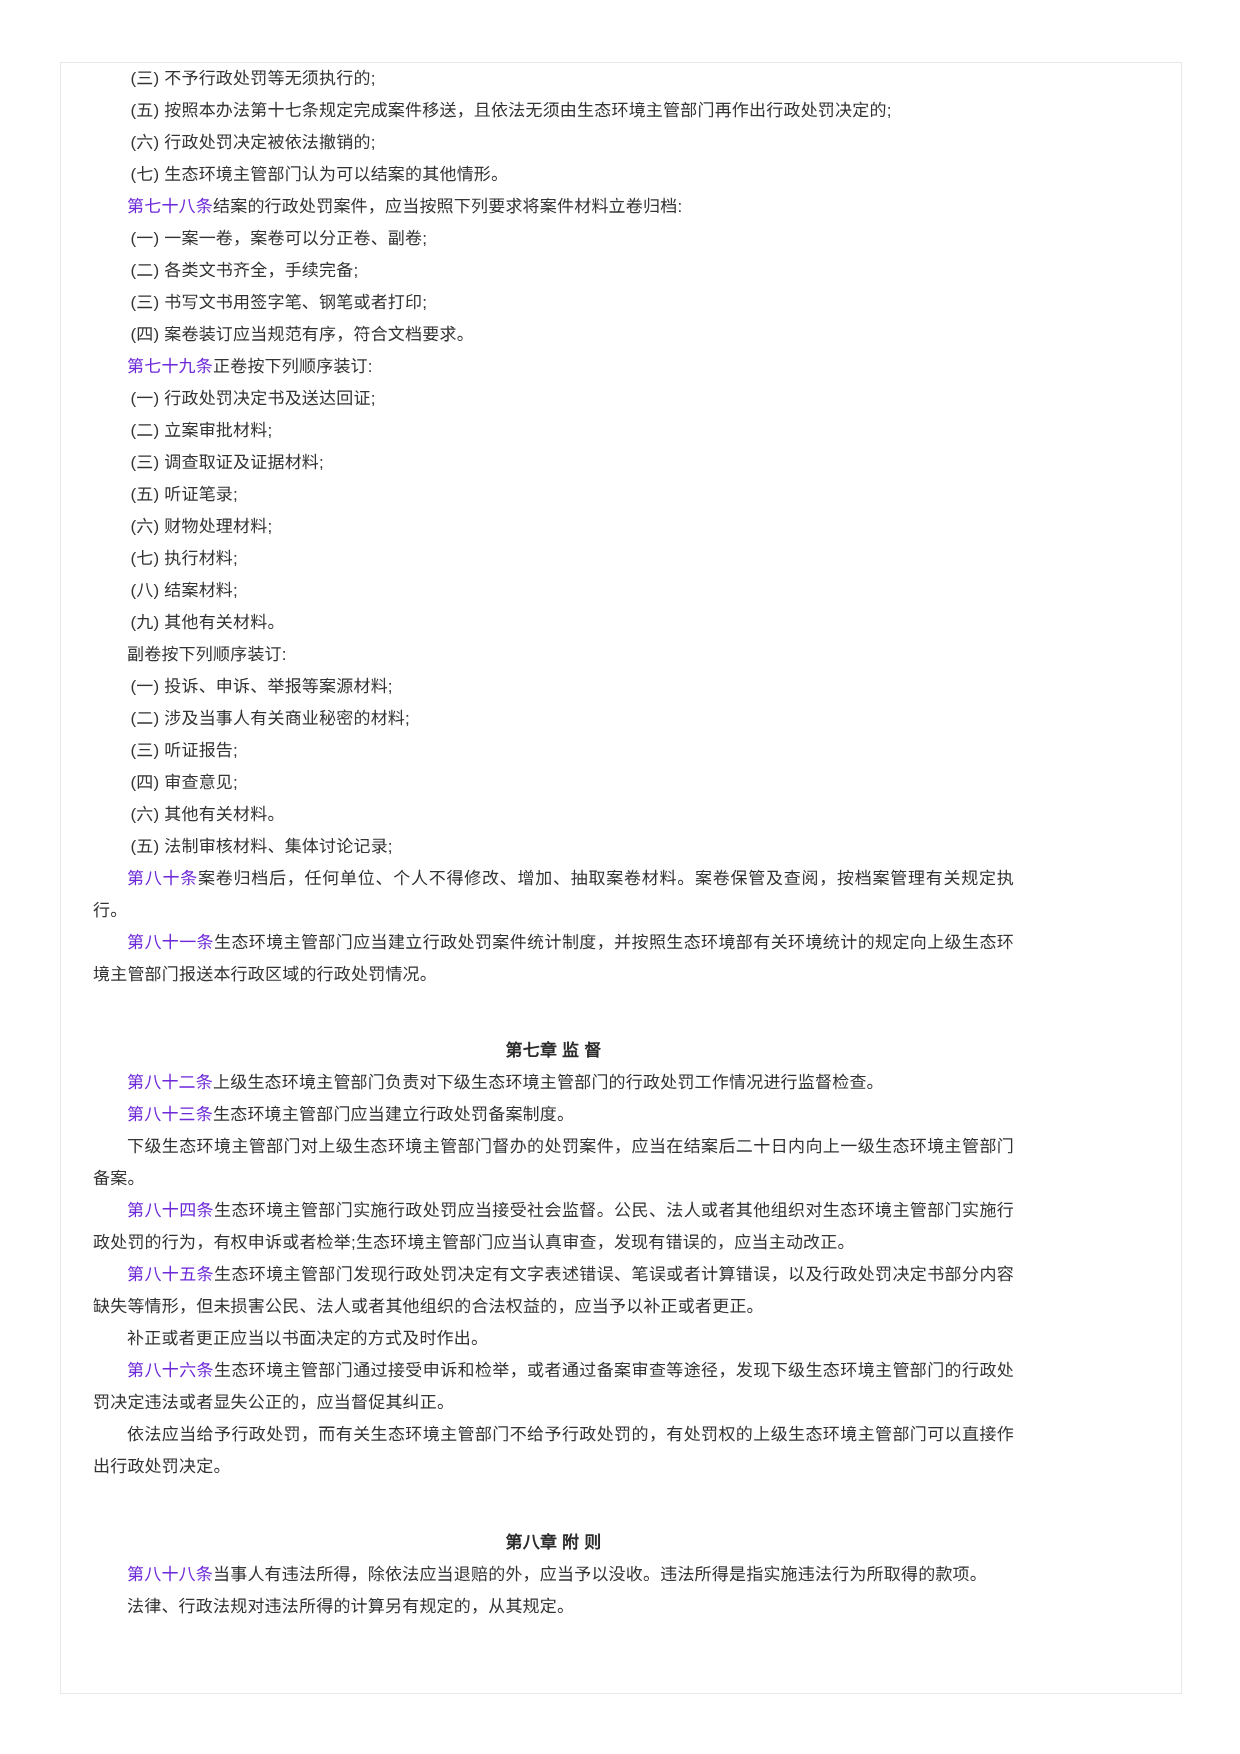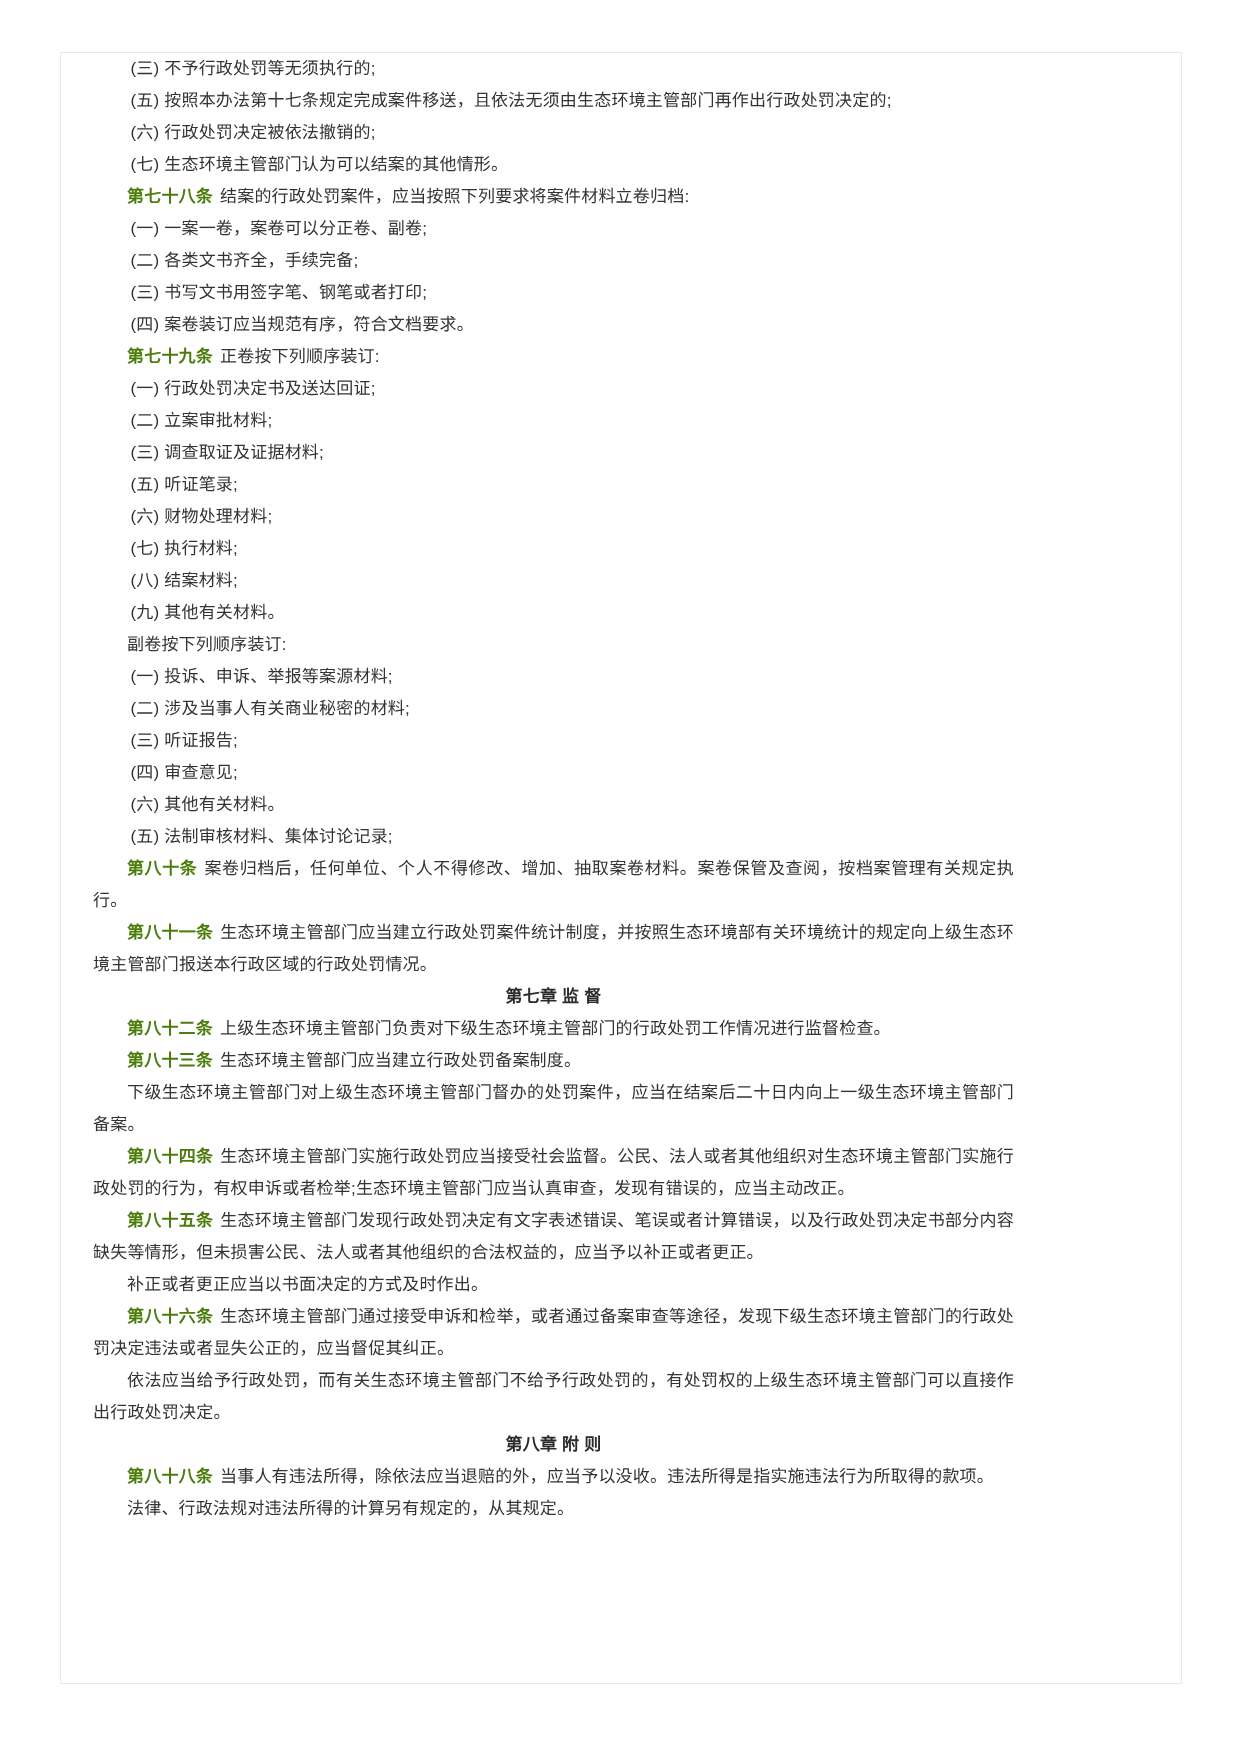--- a/index.html
+++ b/index.html
@@ -10,21 +10,21 @@
   body {
     width: 1240px;
     height: 1754px;
     position: relative;
     font-family: "Liberation Sans", sans-serif;
     -webkit-font-smoothing: antialiased;
   }
   .doc-page {
     position: absolute;
     left: 60px;
-    top: 52px;
+    top: 62px;
     width: 1122px;
     height: 1632px;
     background: #ffffff;
     border: 1px solid #e8e8e8;
     box-sizing: border-box;
     overflow: hidden;
   }
   .doc-content {
     margin: 0 0 0 32px;
     width: 921px;
@@ -43,25 +43,25 @@
   p.article,
   p.paragraph {
     text-indent: 2em;
     text-align: justify;
   }
   p.chapter {
     text-align: center;
     text-indent: 0;
     font-weight: 700;
     color: #2b2b2b;
+    margin-top: 44px;
   }
   .article-label {
-    font-weight: 700;
-    color: #4d7c0f;
-    margin-right: 7px;
+    font-weight: 400;
+    color: #6d28d9;
   }
 </style>
 </head>
 <body>
 
 <div class="doc-page">
   <div class="doc-content">
       <p class="item">(三) 不予行政处罚等无须执行的;</p>
       <p class="item">(五) 按照本办法第十七条规定完成案件移送，且依法无须由生态环境主管部门再作出行政处罚决定的;</p>
       <p class="item">(六) 行政处罚决定被依法撤销的;</p>

